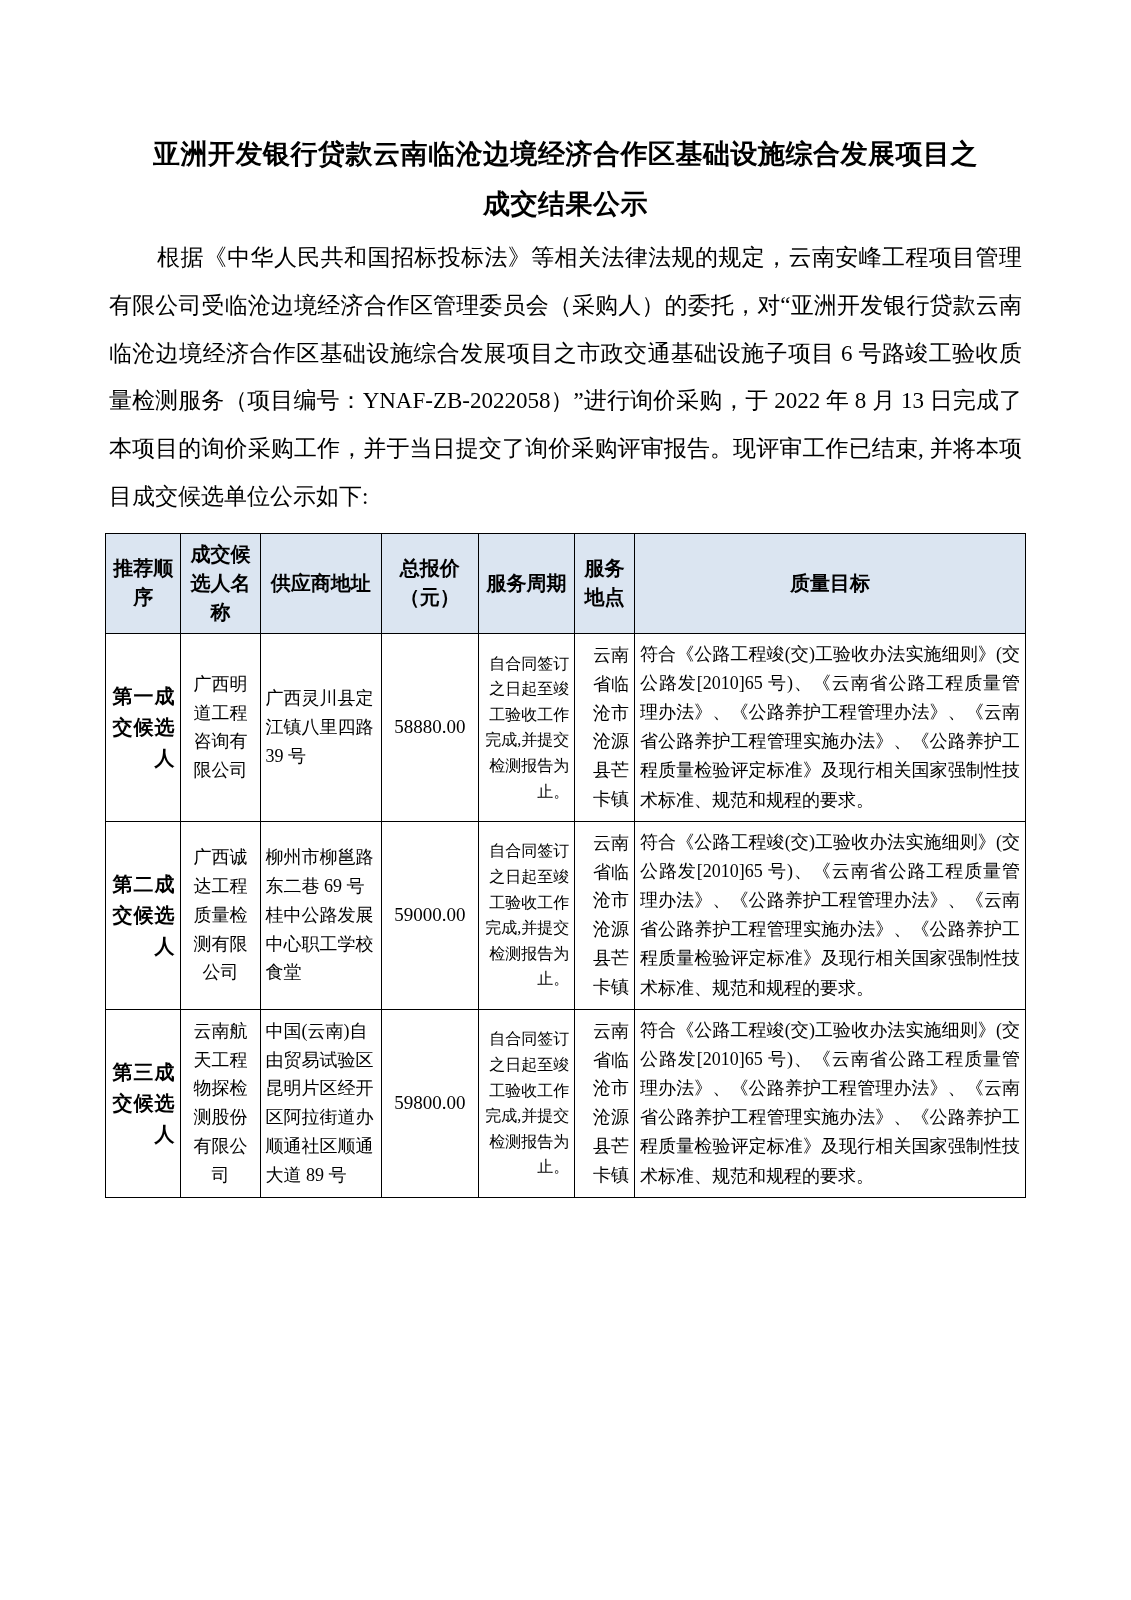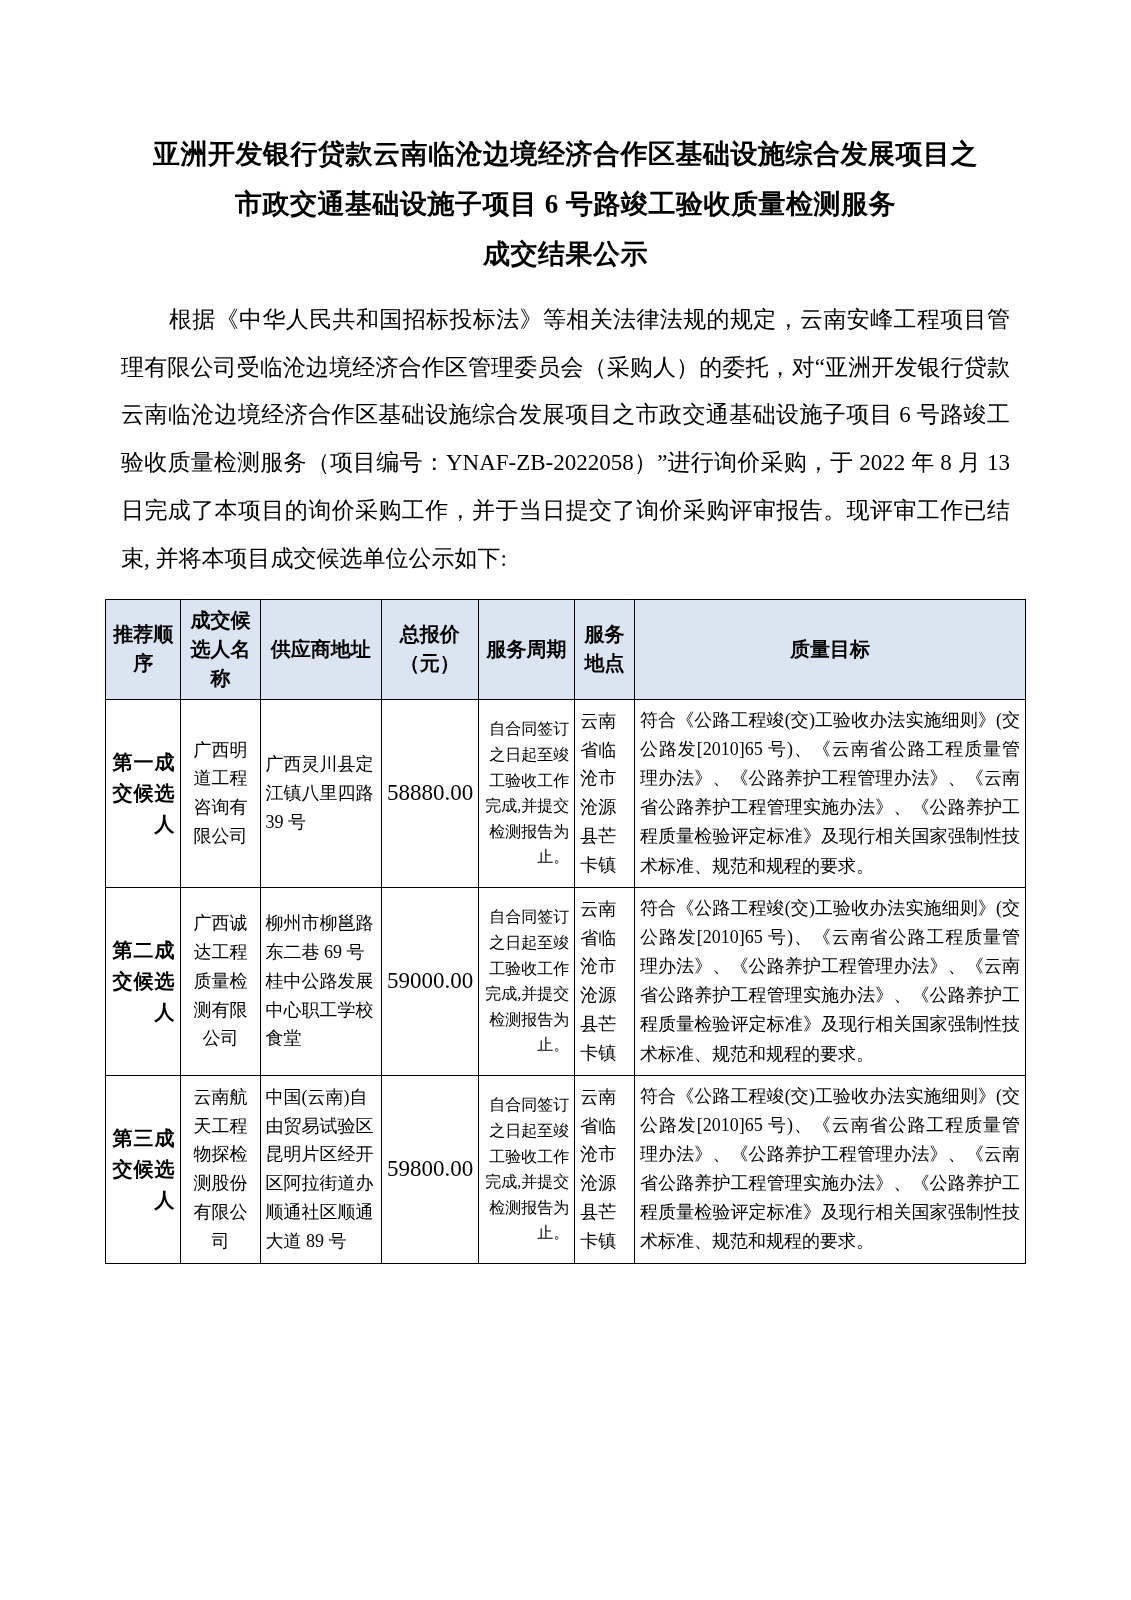--- a/index.html
+++ b/index.html
@@ -35,21 +35,21 @@
     margin-top: 26px;
     margin-bottom: 8px;
     text-indent: 48px;
   }
   .para {
     font-size: 23px;
     line-height: 2.08;
     text-align: justify;
     text-justify: inter-ideograph;
     text-indent: 48px;
-    margin: 16px;
+    margin: 4px;
   }
   table.result-table {
     width: 100%;
     border-collapse: collapse;
     margin-top: 12px;
     table-layout: fixed;
   }
   table.result-table th,
   table.result-table td {
     border: 1px solid #000000;
@@ -75,30 +75,30 @@
     font-size: 18px;
     line-height: 1.6;
   }
   td.address {
     text-align: left;
     font-size: 18px;
     line-height: 1.6;
   }
   td.price {
     text-align: center;
-    font-size: 23px;
+    font-size: 19px;
   }
   td.period {
     text-align: right;
     font-size: 16px;
     line-height: 1.6;
     font-family: Liberation Serif, serif;
   }
   td.location {
-    text-align: left;
+    text-align: right;
     font-size: 18px;
     line-height: 1.6;
   }
   td.quality {
     text-align: justify;
     text-justify: inter-ideograph;
     font-size: 18px;
     line-height: 1.62;
     padding-left: 8px;
     padding-right: 8px;
@@ -112,21 +112,20 @@
   col.c-location { width: 6.5%; }
   col.c-quality { width: 42.5%; }
 </style>
 </head>
 <body>
 
 <div class="page">
 
   <div class="doc-title">
     <span class="line">亚洲开发银行贷款云南临沧边境经济合作区基础设施综合发展项目之</span>
-    <span class="line">市政交通基础设施子项目 6 号路竣工验收质量检测服务</span>
     <span class="line">成交结果公示</span>
   </div>
 
 
   <p class="para">根据《中华人民共和国招标投标法》等相关法律法规的规定，云南安峰工程项目管理有限公司受临沧边境经济合作区管理委员会（采购人）的委托，对“亚洲开发银行贷款云南临沧边境经济合作区基础设施综合发展项目之市政交通基础设施子项目 6 号路竣工验收质量检测服务（项目编号：YNAF-ZB-2022058）”进行询价采购，于 2022 年 8 月 13 日完成了本项目的询价采购工作，并于当日提交了询价采购评审报告。现评审工作已结束, 并将本项目成交候选单位公示如下:</p>
 
   <table class="result-table">
     <colgroup>
       <col class="c-rank">
       <col class="c-supplier">

